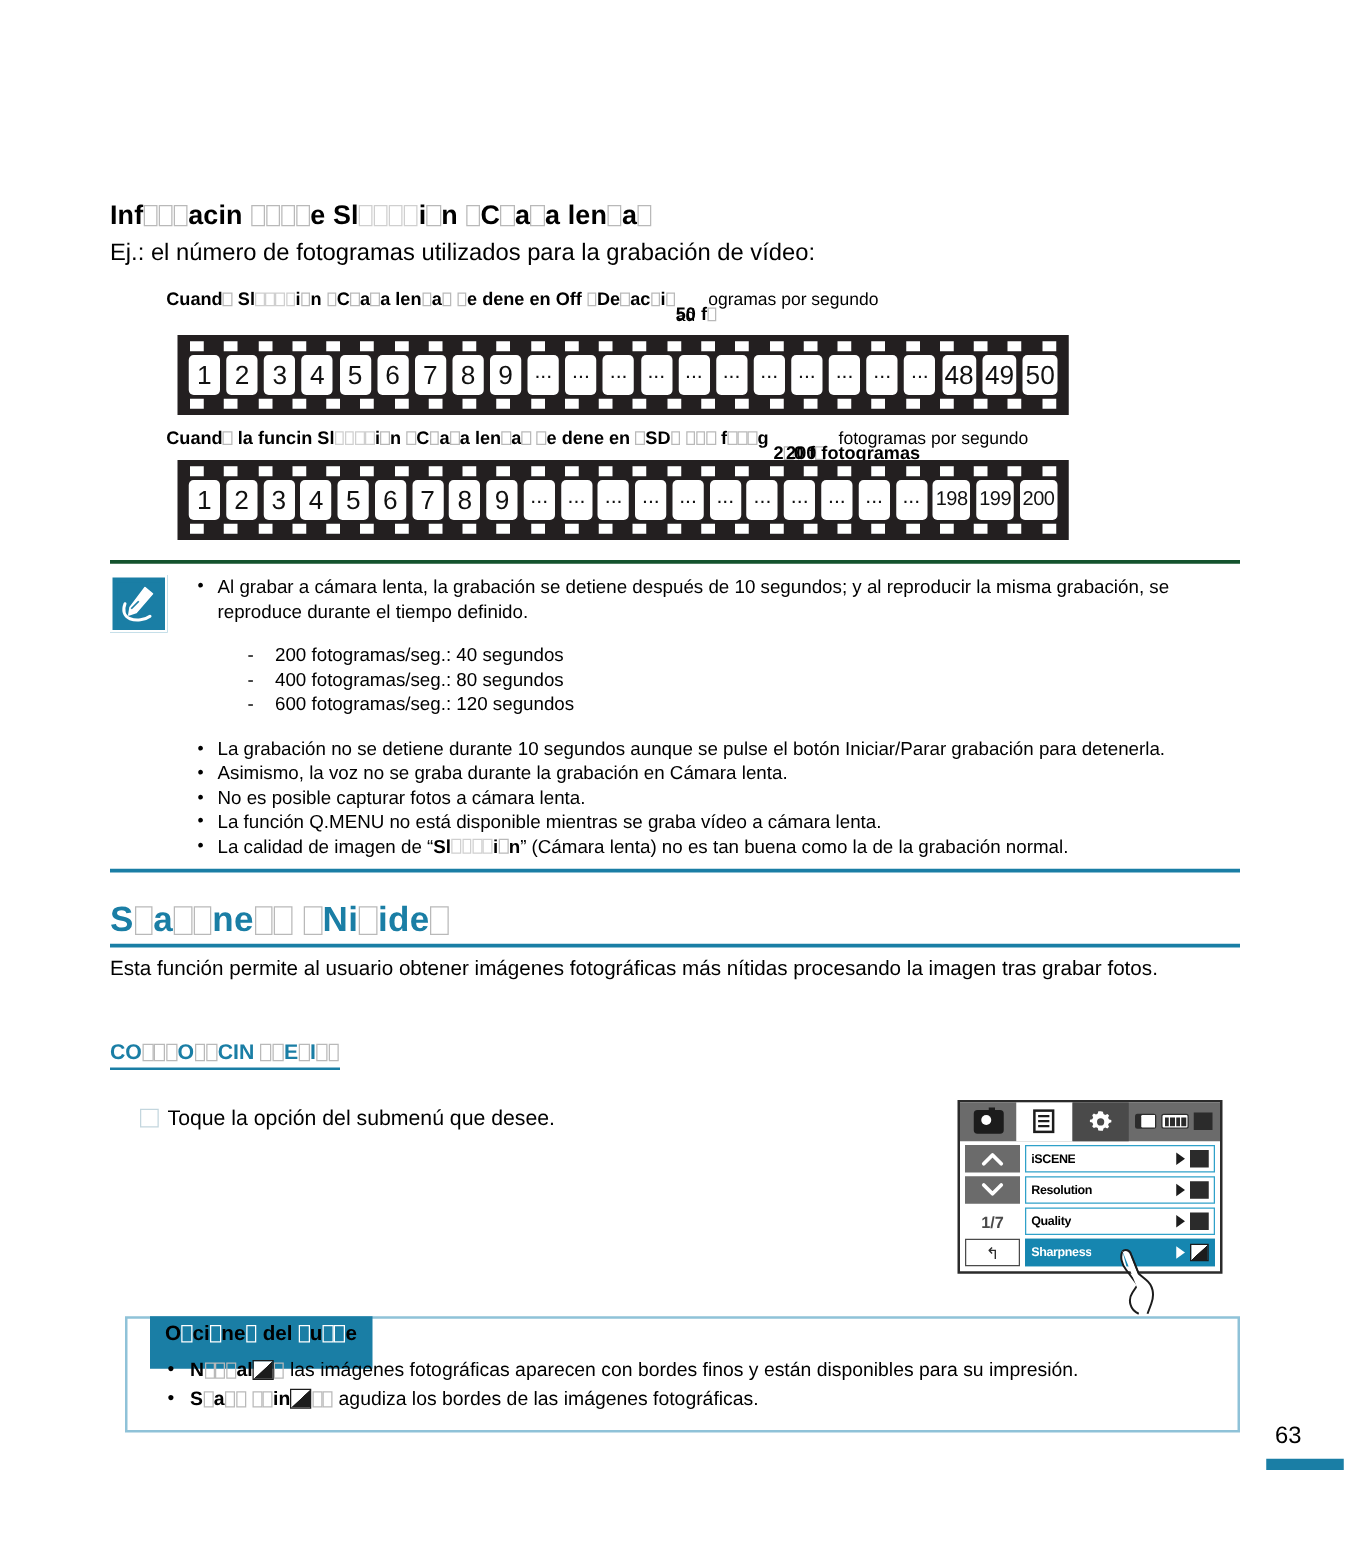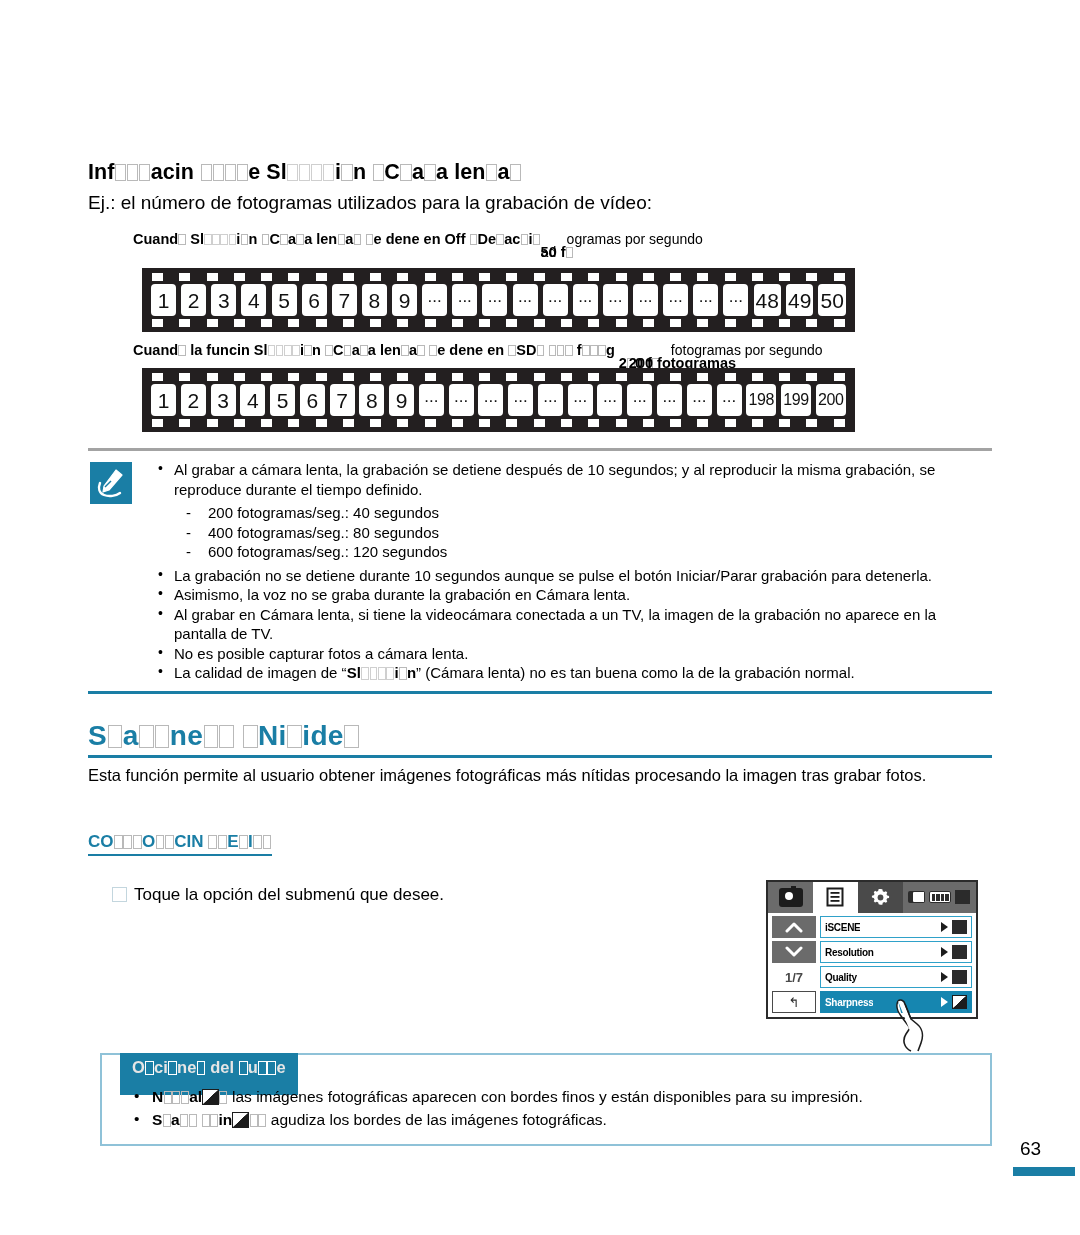--- a/index.html
+++ b/index.html
@@ -123,21 +123,21 @@
   }
   .frame.small { font-size: 16px; min-width: 30px; letter-spacing: -0.4px; }
   .frame.dots { font-size: 17px; padding-bottom: 8px; }
 
   
   .notebox {
     position: absolute;
     left: 88px;
     top: 448px;
     width: 904px;
-    border-top: 3px solid #a3a3a3;
+    border-top: 3px solid #14532d;
     border-bottom: 3px solid #1a7ea5;
     box-sizing: border-box;
     padding: 9px 0 8px 0;
   }
   .note-icon {
     position: absolute;
     left: 0px;
     top: 9px;
     width: 46px;
     height: 46px;
@@ -162,21 +162,21 @@
     margin-bottom: 0px;
   }
   .note-list > li::before {
     content: "•";
     position: absolute;
     left: 6px;
     top: -1px;
     font-size: 14px;
   }
   .sublist {
-    margin: 4px;
+    margin: 16px;
     padding: 0;
     list-style: none;
   }
   .sublist li {
     position: relative;
     padding-left: 30px;
   }
   .sublist li::before {
     content: "-";
     position: absolute;
@@ -500,21 +500,21 @@
     border: 2px solid #8fc2d8;
     box-sizing: border-box;
     padding: 20px 0 12px 0;
     background: #ffffff;
   }
   .optbadge {
     position: absolute;
     left: 18px;
     top: -2px;
     background: #1a7ea5;
-    color: #e5e5e5;
+    color: #000000;
     font-size: 16.5px;
     font-weight: bold;
     padding: 5px 12px 18px 12px;
     white-space: nowrap;
   }
   .optlist {
     margin: 0;
     padding: 10px 0 0 28px;
     list-style: none;
     font-size: 15.5px;
@@ -748,22 +748,22 @@
       <li>
         <span>Al grabar a cámara lenta, la grabación se detiene después de 10 segundos; y al reproducir la misma grabación, se reproduce durante el tiempo definido.</span>
         <ul class="sublist">
           <li>200 fotogramas/seg.: 40 segundos</li>
           <li>400 fotogramas/seg.: 80 segundos</li>
           <li>600 fotogramas/seg.: 120 segundos</li>
         </ul>
       </li>
       <li>La grabación no se detiene durante 10 segundos aunque se pulse el botón Iniciar/Parar grabación para detenerla.</li>
       <li>Asimismo, la voz no se graba durante la grabación en Cámara lenta.</li>
-      <li>Al grabar en Cámara lenta, si tiene la videocámara conectada a un TV, la imagen de la grabación no aparece en la pantalla de TV.</li>
       <li>No es posible capturar fotos a cámara lenta.</li>
+      <li>La función Q.MENU no está disponible mientras se graba vídeo a cámara lenta.</li>
       <li>
         <span>La calidad de imagen de “</span><b>Sl<span class="missing thin"></span><span class="missing thin"></span><span class="missing thin"></span><span class="missing thin"></span>i<span class="missing"></span>n</b><span>” (Cámara lenta) no es tan buena como la de la grabación normal.</span>
       </li>
     </ul>
   </div>
 
   <div class="h2-blue">
     S<span class="missing"></span>a<span class="missing"></span><span class="missing"></span>ne<span class="missing"></span><span class="missing"></span> <span class="missing"></span>Ni<span class="missing"></span>ide<span class="missing"></span>
   </div>
   <div class="h2-rule"></div>

